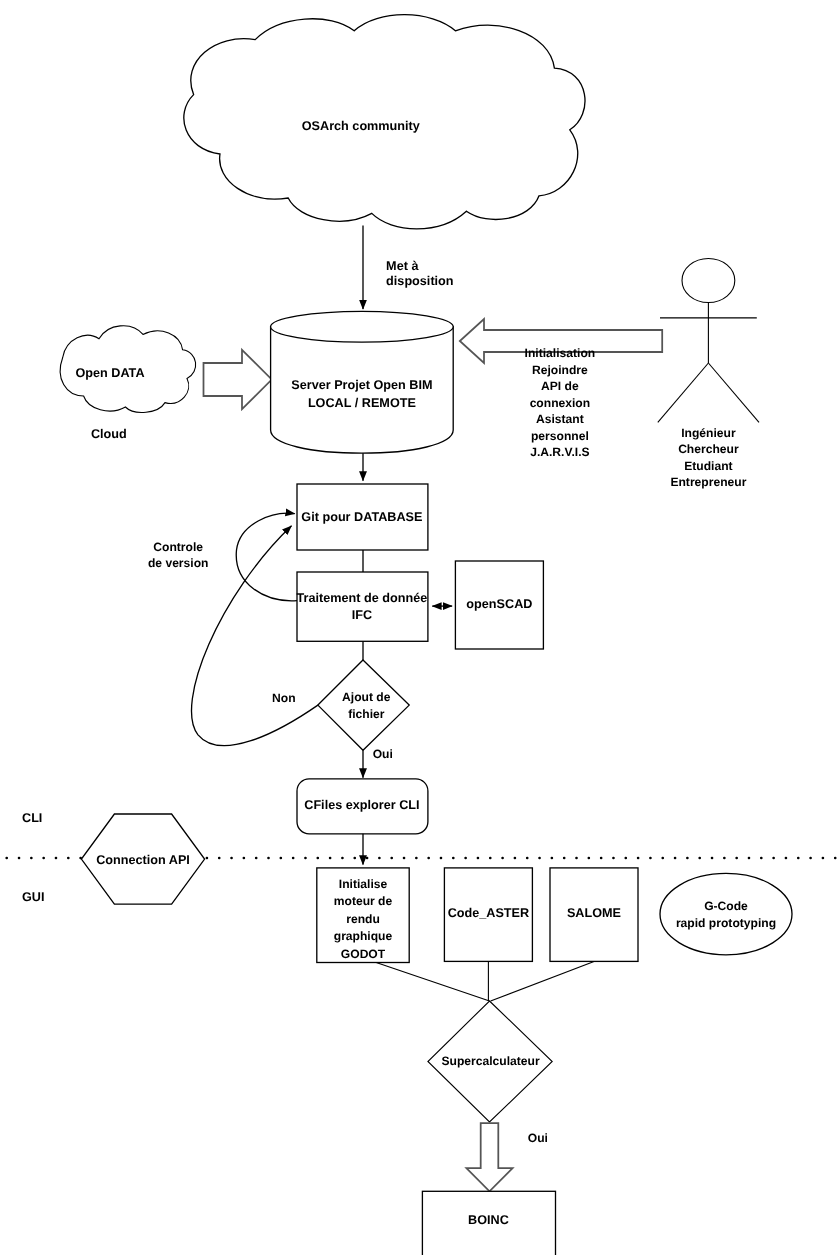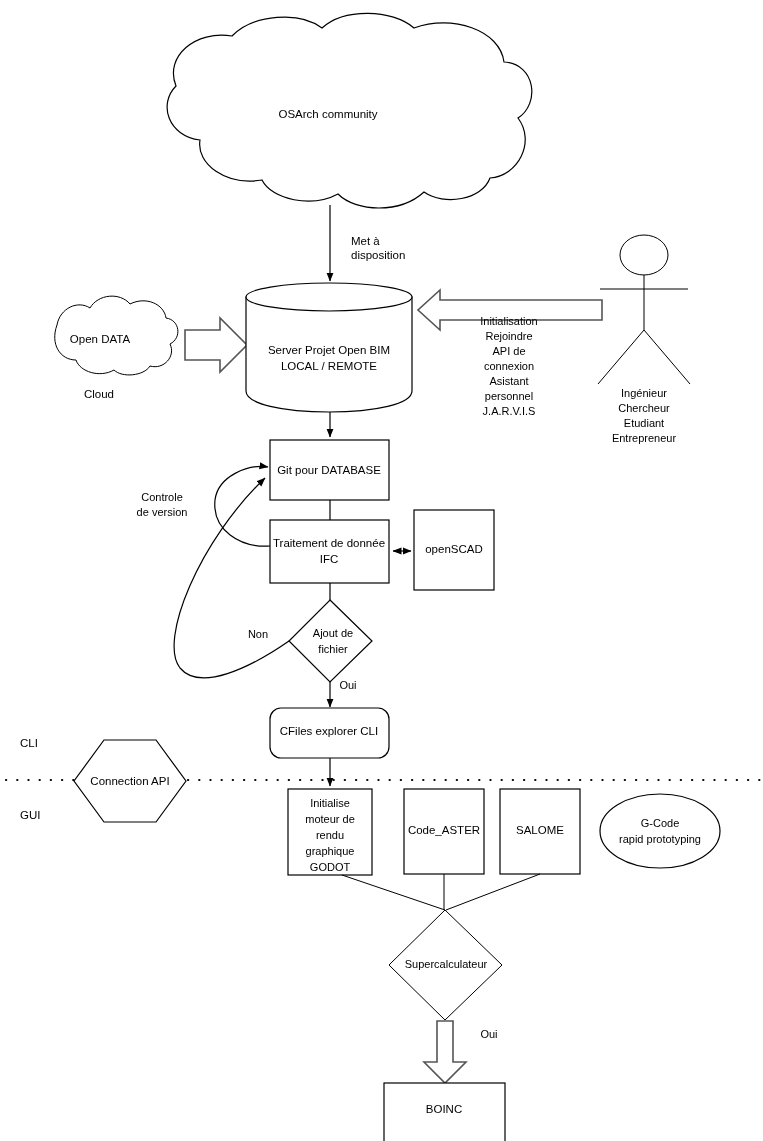--- a/index.html
+++ b/index.html
@@ -11,20 +11,21 @@
     width: 763px;
     height: 1141px;
     overflow: hidden;
     font-family: "Liberation Sans", sans-serif;
   }
   #diagram-root {
     position: relative;
     width: 763px;
     height: 1141px;
     background: #ffffff;
+    font-weight: bold;
   }
   svg#flow {
     display: block;
     width: 763px;
     height: 1141px;
   }
   .shape {
     fill: #ffffff;
     stroke: #000000;
     stroke-width: 1.2;

